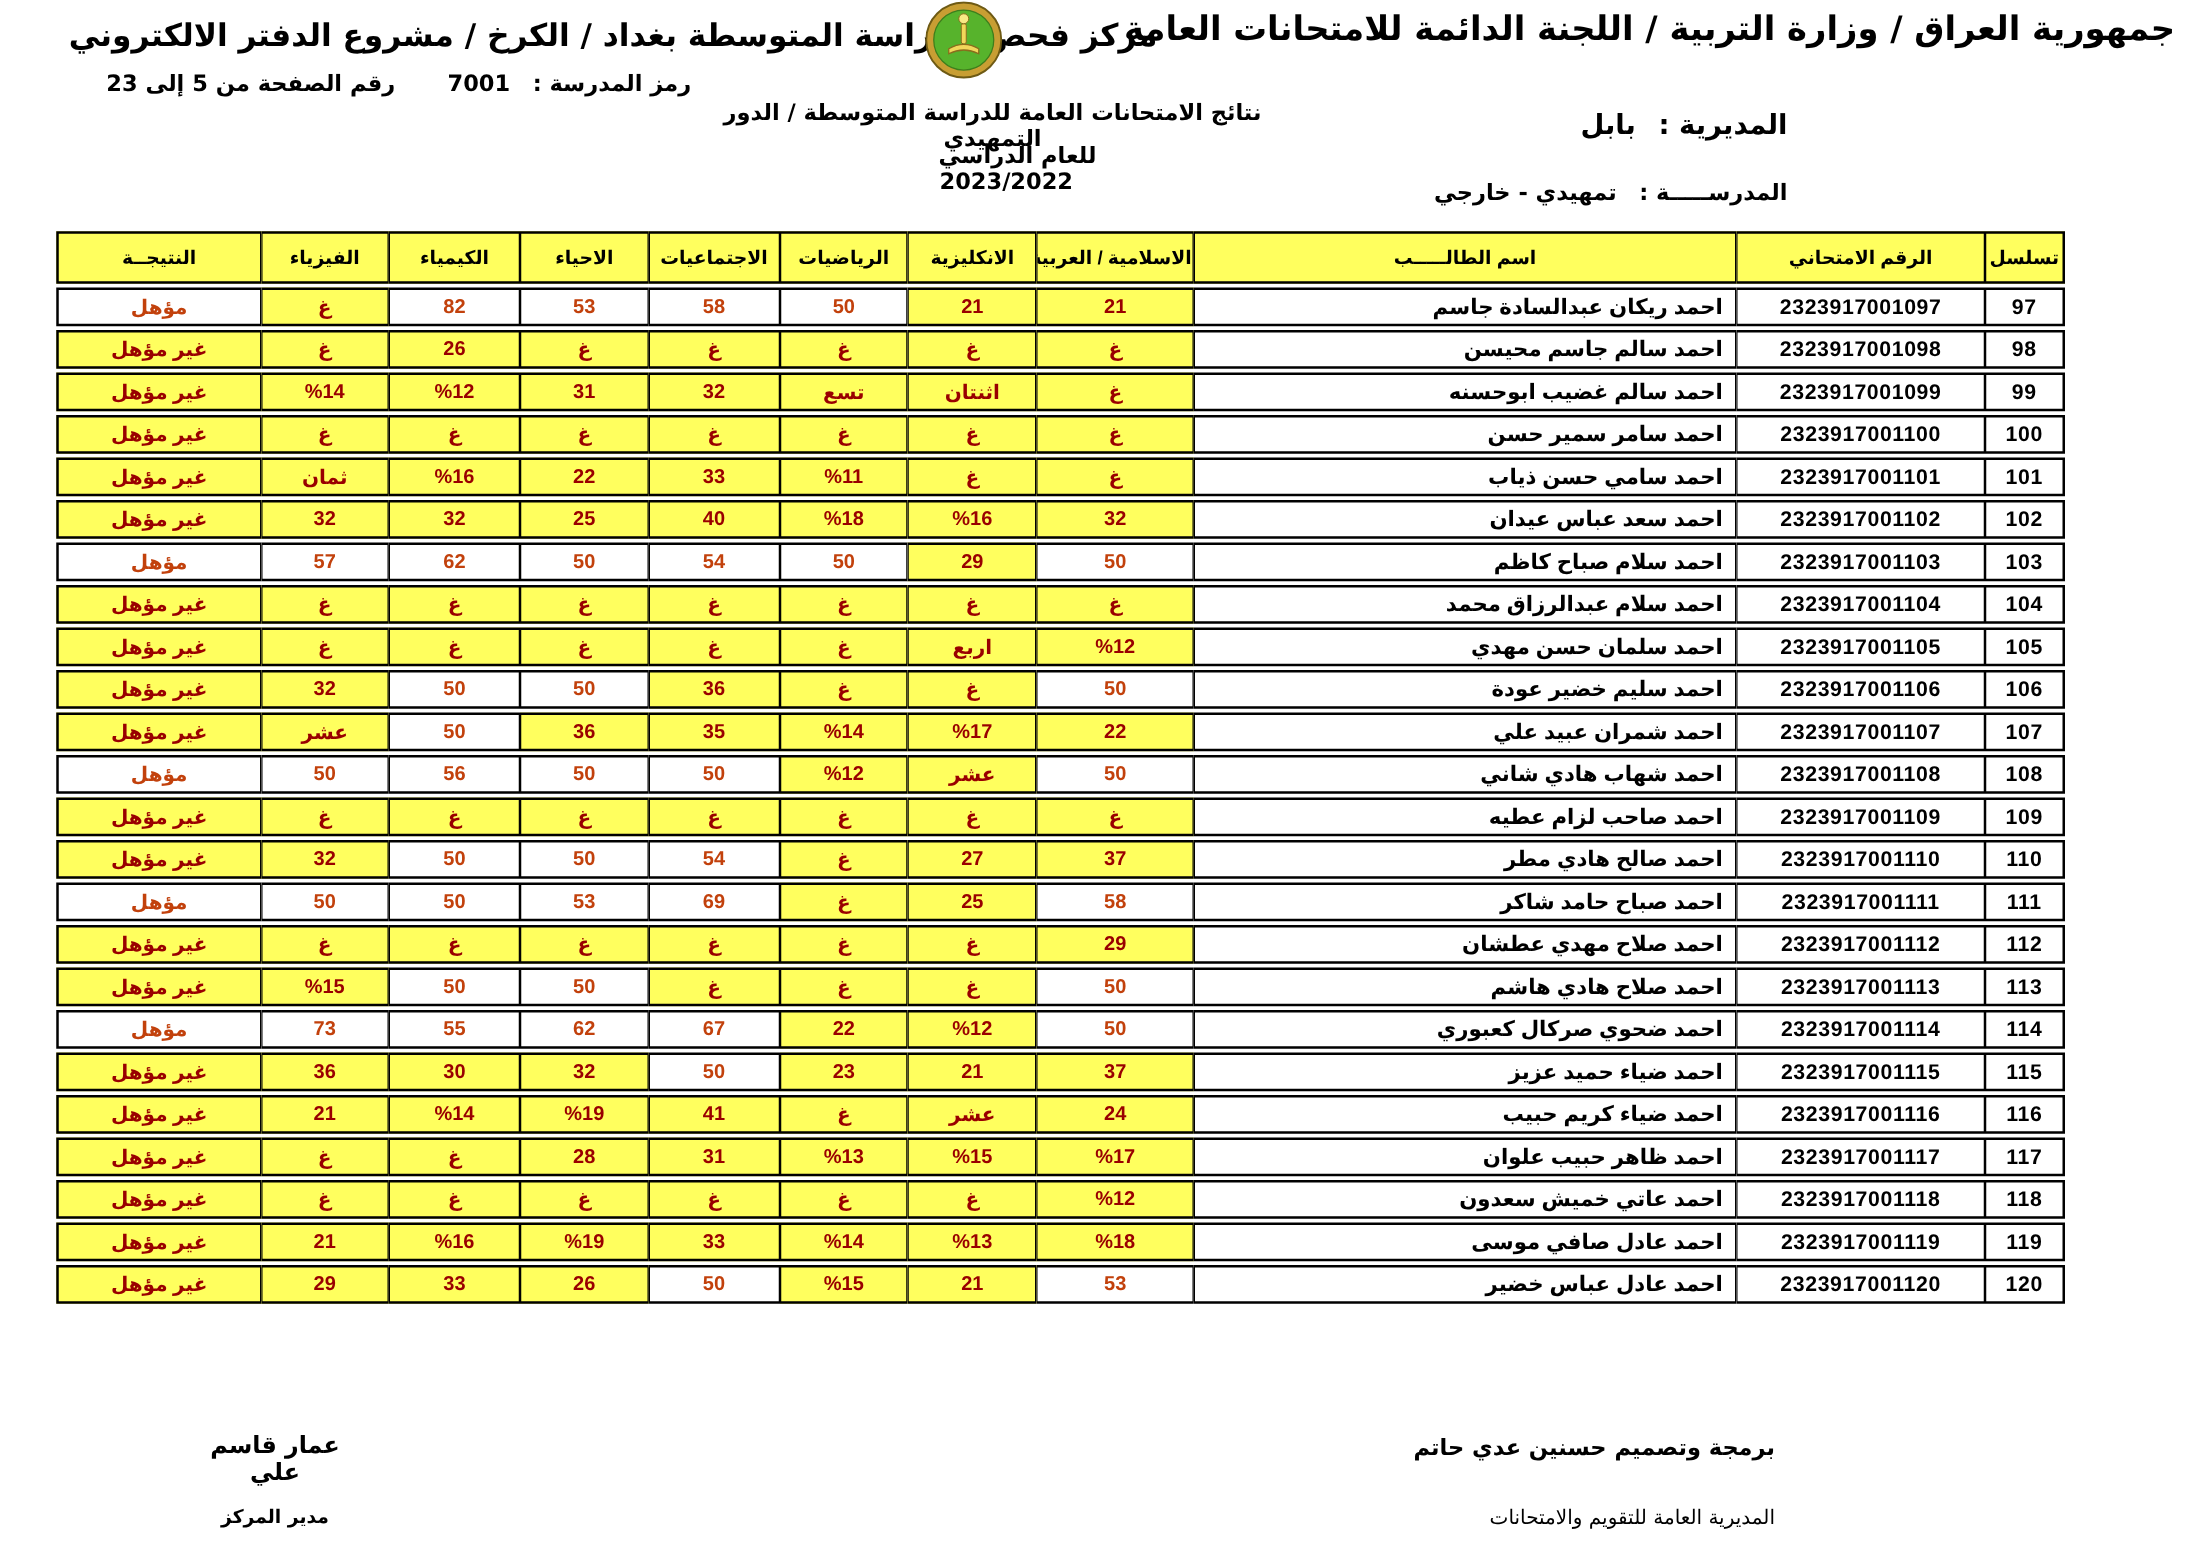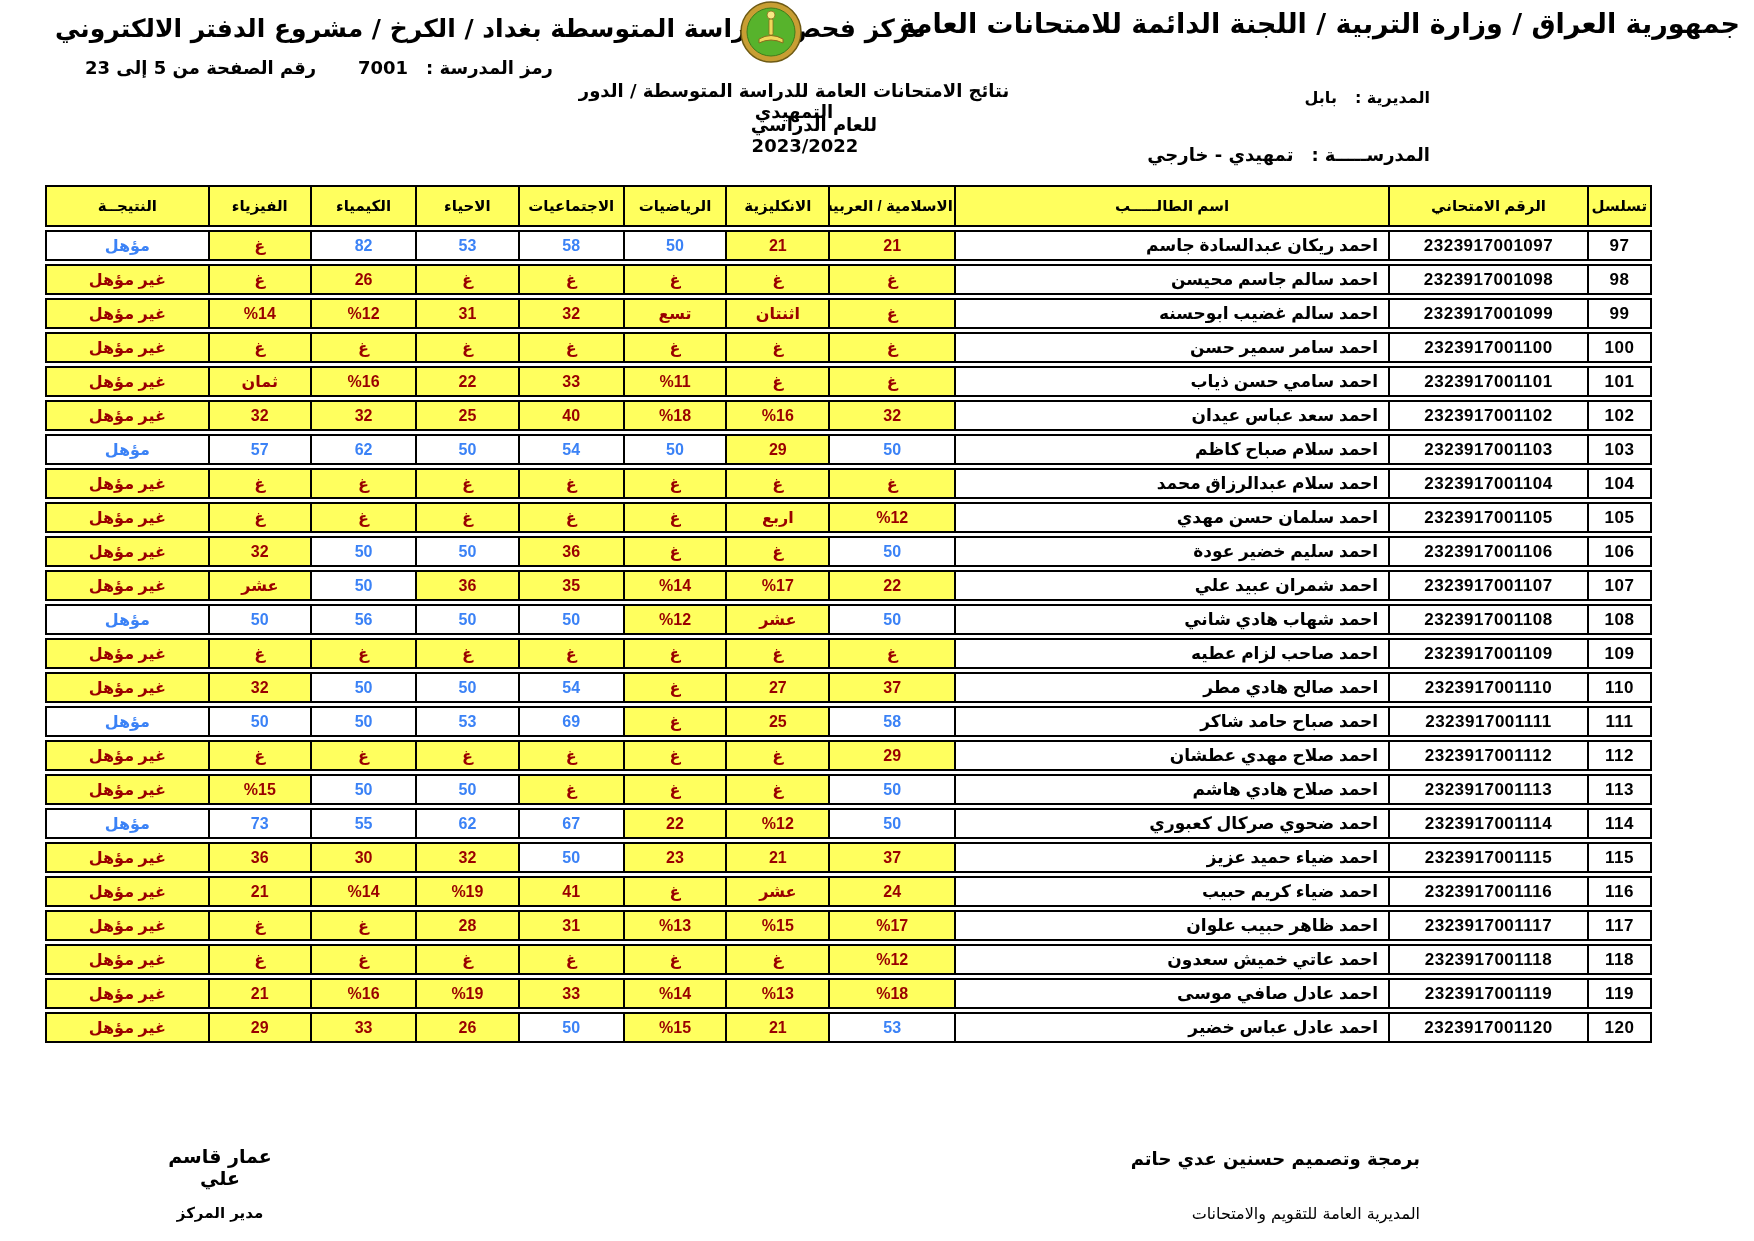--- a/index.html
+++ b/index.html
@@ -9,21 +9,21 @@
   }
   .abs{position:absolute;}
   
   .title-right{top:8px;right:14px;font-size:27px;font-weight:bold;white-space:nowrap;}
   .title-left{top:14px;left:55px;font-size:25px;font-weight:bold;white-space:nowrap;direction:rtl;}
   .line2{font-size:18px;font-weight:bold;white-space:nowrap;}
   .school-code{top:57px;left:358px;}
   .page-range{top:57px;left:85px;}
   .results-title{top:80px;left:549px;width:490px;text-align:center;font-size:18px;font-weight:bold;}
   .year-line{top:114px;left:690px;width:230px;text-align:center;font-size:18px;font-weight:bold;}
-  .directorate-line{top:88px;right:324px;font-size:16px;font-weight:bold;}
+  .directorate-line{top:88px;right:324px;font-size:22px;font-weight:bold;}
   .school-line{top:144px;right:324px;font-size:18px;font-weight:bold;}
   .lbl-gap{display:inline-block;min-width:18px;}
   
   .logo{top:1px;left:737px;width:68px;height:64px;}
   
   table.results{
     position:absolute;top:182px;left:45px;width:1607px;
     border-collapse:separate;border-spacing:0 3px;table-layout:fixed;
   }
   th,td{
@@ -34,21 +34,21 @@
   }
   tr > *:first-child{border-right-width:2px;}
   tr > *:last-child{border-left-width:2px;}
   th{
     height:36px;background:var(--hl,#ffff5e);font-size:15px;font-weight:bold;color:#000;
   }
   td{height:25px;font-size:16px;font-weight:bold;background:#fff;color:#000;}
   td.num{font-size:17px;letter-spacing:0.5px;}
   td.name{text-align:right;padding-right:10px;font-size:17px;margin-left:48px;}
   td.fail{background:var(--hl,#ffff5e);color:var(--failc,#990000);}
-  td.pass{background:#fff;color:#3b82f6;}
+  td.pass{background:#fff;color:#c2410c;}
   
   .foot-prog{top:1148px;right:334px;font-size:18px;font-weight:bold;white-space:nowrap;}
   .foot-dir{top:1204px;right:334px;font-size:16px;font-weight:normal;white-space:nowrap;}
   .foot-name{top:1145px;left:150px;width:140px;text-align:center;font-size:19px;font-weight:bold;}
   .foot-title{top:1204px;left:150px;width:140px;text-align:center;font-size:15px;font-weight:bold;}
 </style>
 </head>
 <body>
 
 <div class="sheet">

